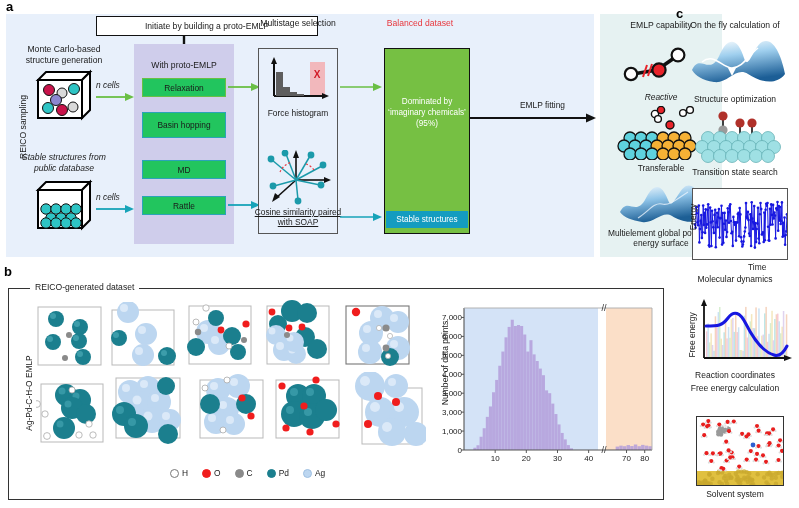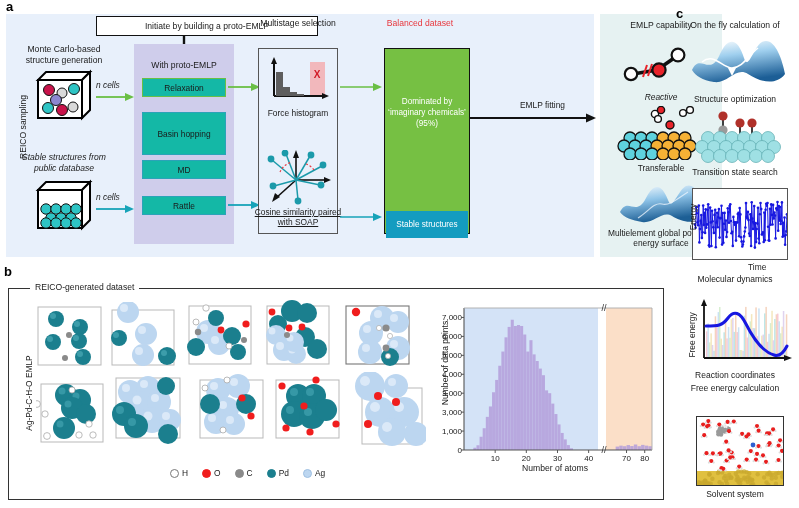--- a/index.html
+++ b/index.html
@@ -44,26 +44,26 @@
   .ncells i { font-style:italic;text-align:right; }
 
   
   #methods-col {
     left: 134px; top: 44px; width: 100px; height: 200px;
     background: #cfcdeb;
   }
   #with-proto { left:134px; top:60px; width:100px; text-align:center; font-size:8.6px;}
   .method-box {
     position:absolute; left:142px; width:84px;
-    background:#14b8a6; border:1.3px solid #2ba3b8;
+    background:#22c55e; border:1.3px solid #2ba3b8;
     display:flex; align-items:center; justify-content:center;
     text-align:center; font-size:8.4px; line-height:10px;
   }
   #m-relax { top:78px; height:19px; border-color:#6abf45; }
-  #m-basin { top:112px; height:43px; }
+  #m-basin { top:112px; height:26px; }
   #m-md    { top:160px; height:19px; }
   #m-rattle{ top:196px; height:19px; }
 
   
   #multistage-title { left:254px; top:18px; width:88px; text-align:center; font-size:8.6px; line-height:11px;}
   #multistage-box {
     left:258px; top:48px; width:80px; height:186px;
     background:#e8f0fb; border:1.3px solid #555;
   }
   .mini-cap { position:absolute; text-align:center; font-size:8.4px; line-height:10px; width:90px; }
@@ -72,21 +72,21 @@
   #balanced-title { left:362px; top:18px; width:116px; text-align:center; font-size:8.6px; color:#e8373d; }
   #balanced-box {
     left:384px; top:48px; width:86px; height:186px;
     background:#76c043; border:1.6px solid #111;
   }
   #balanced-text {
     position:absolute; left:384px; top:96px; width:86px;
     text-align:center; color:#fff; font-size:8.2px; line-height:11px;
   }
   #stable-band {
-    position:absolute; left:386px; top:211px; width:82px; height:27px;
+    position:absolute; left:386px; top:211px; width:82px; height:17px;
     background:#149cc0; display:flex; align-items:center; justify-content:center;
     color:#fff; font-size:8.2px;
   }
   #emlp-fitting-label { left:476px; top:100px; font-size:8.4px;padding-left:44px; }
 
   
   #emlp-cap-title { left:600px; top:20px; width:122px; text-align:center; font-size:8.6px; }
   .cap-cap { position:absolute; width:122px; text-align:center; font-size:8.4px; line-height:10px; left:600px; }
 
   
@@ -541,21 +541,20 @@
       <span>Pd</span>
     </span>
   <span class="it">
       <span class="lg-dot" style="background:#bcd6f0;border-color:#9ec0e2;"></span>
       <span>Ag</span>
     </span>
 </div>
 
 <div id="hist-wrap">
   <div id="hist-ylabel">Number of data points</div>
-  <div id="hist-xlabel">Number of atoms</div>
   <div id="hist-yticks" style="position:absolute;left:-6px;top:0;width:38px;height:150px;">
       <div class="ytick" style="top: 150px;">0</div>
       <div class="ytick" style="top: 131.067px;">1,000</div>
       <div class="ytick" style="top: 112.133px;">3,000</div>
       <div class="ytick" style="top: 93.2px;">3,000</div>
       <div class="ytick" style="top: 74.2667px;">4,000</div>
       <div class="ytick" style="top: 55.3333px;">5,000</div>
       <div class="ytick" style="top: 36.4px;">6,000</div>
       <div class="ytick" style="top: 17.4667px;">7,000</div>
     </div>

